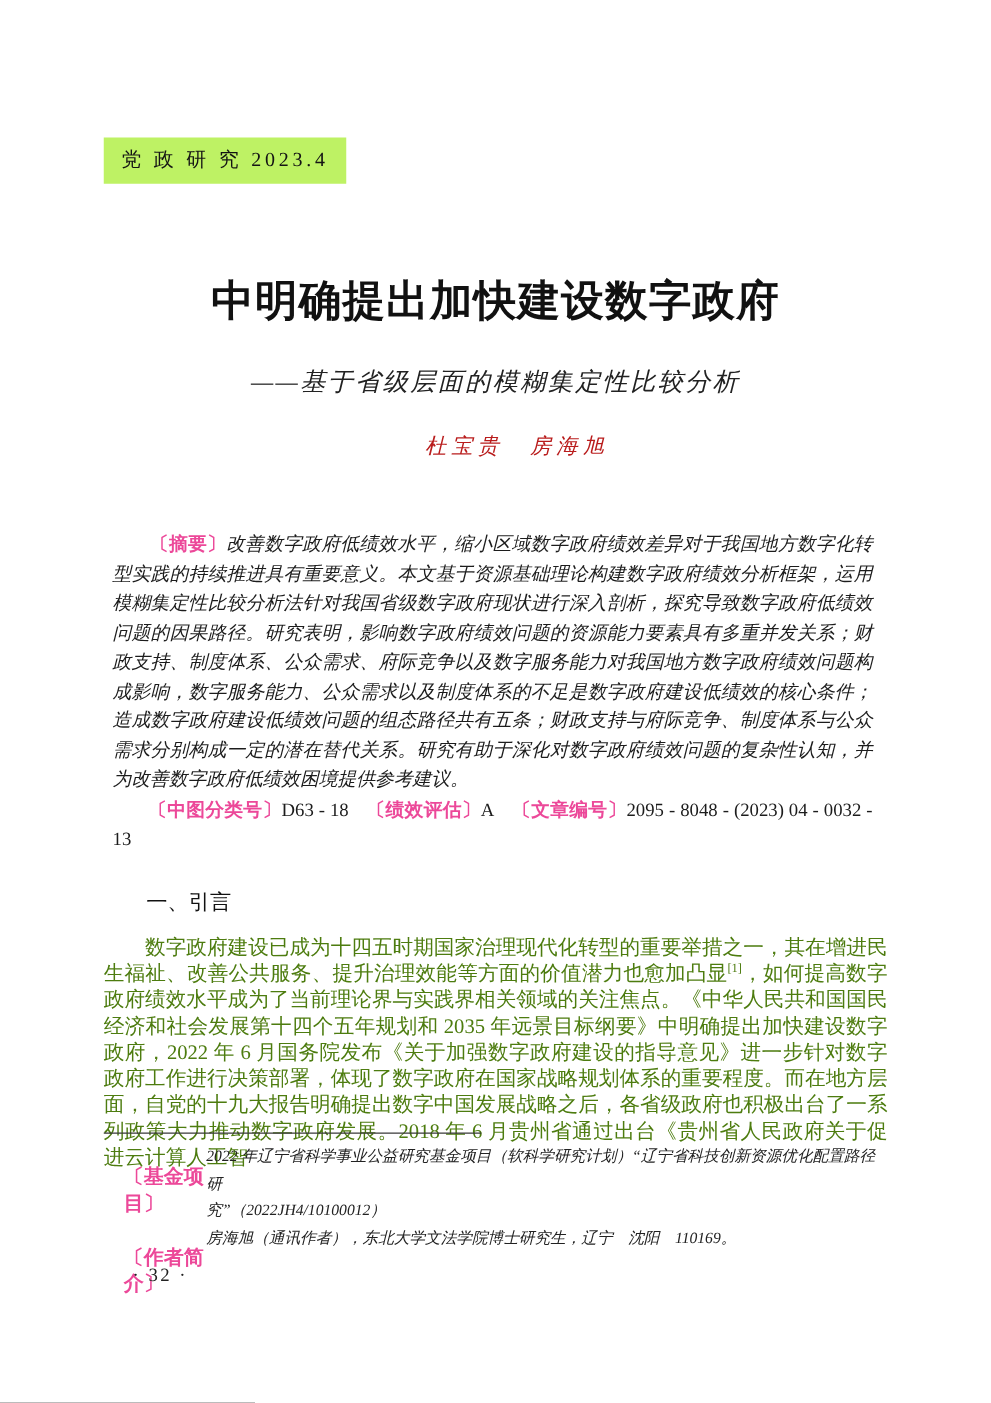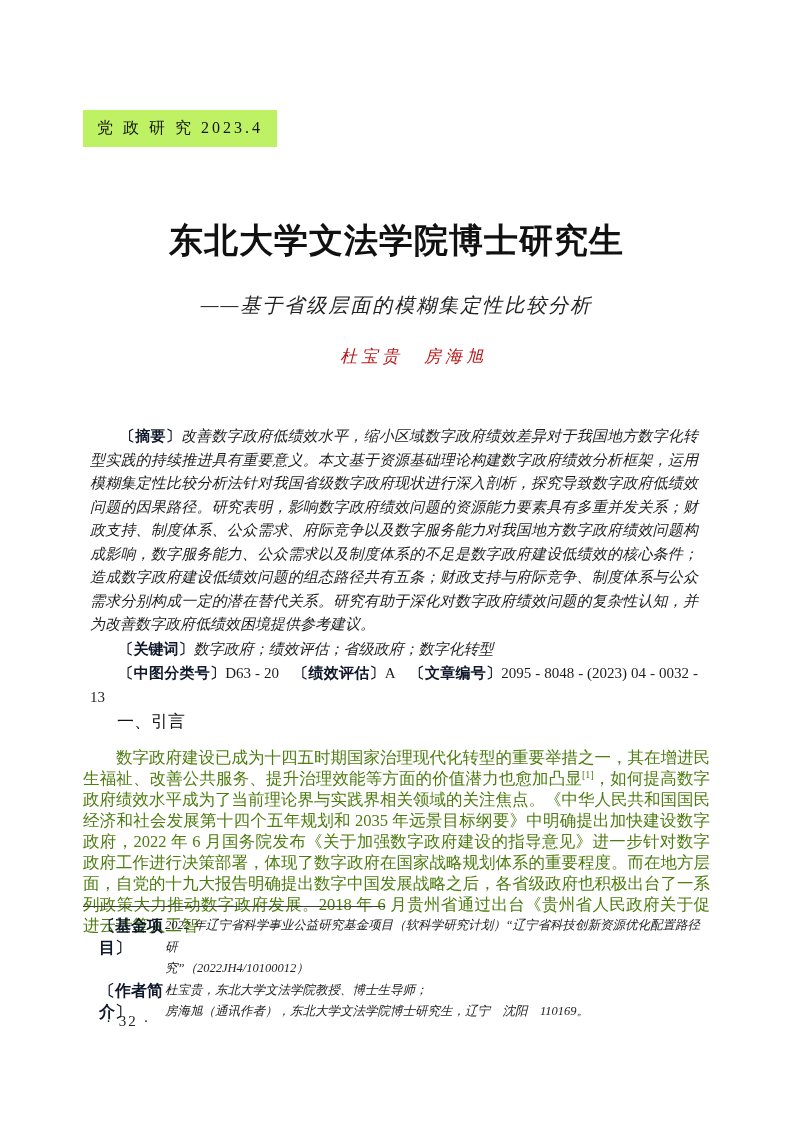--- a/index.html
+++ b/index.html
@@ -42,21 +42,21 @@
   }
   
   .abstract-wrap{
     position:absolute;top:424px;left:90px;width:608px;
     font-size:15px;line-height:23.5px;
     text-align:justify;
   }
   .abstract-text{font-style:italic;}
   .label-bold{
     font-family:"Liberation Sans","DejaVu Sans",sans-serif;
-    font-weight:bold;font-style:normal;color:#0f172a;
+    font-weight:bold;font-style:normal;color:#ec4899;margin-top:16px;
   }
   .abstract-p{margin:0;text-indent:2em;}
   .keywords-p{margin:0;text-indent:1.9em;}
   .meta-p{margin:0;text-indent:1.9em;font-style:normal;}
   .meta-val{font-style:normal;margin-right:14px;}
   .meta-val:last-child{margin-right:0;}
   
   .section{
     position:absolute;top:710px;left:83px;width:627px;
   }
@@ -96,32 +96,31 @@
 </style>
 </head>
 <body>
 
 <div class="page">
 
   <div class="journal-box">
     <span>党 政 研 究  2023.4</span>
   </div>
 
-  <div class="title">东北大学文法学院博士研究生</div>
+  <div class="title">中明确提出加快建设数字政府</div>
 
   <div class="subtitle">——基于省级层面的模糊集定性比较分析</div>
 
   <div class="authors">杜宝贵　房海旭</div>
 
   <div class="abstract-wrap">
     <p class="abstract-p abstract-text"><span class="label-bold">〔摘要〕</span><span>改善数字政府低绩效水平，缩小区域数字政府绩效差异对于我国地方数字化转型实践的持续推进具有重要意义。本文基于资源基础理论构建数字政府绩效分析框架，运用模糊集定性比较分析法针对我国省级数字政府现状进行深入剖析，探究导致数字政府低绩效问题的因果路径。研究表明，影响数字政府绩效问题的资源能力要素具有多重并发关系；财政支持、制度体系、公众需求、府际竞争以及数字服务能力对我国地方数字政府绩效问题构成影响，数字服务能力、公众需求以及制度体系的不足是数字政府建设低绩效的核心条件；造成数字政府建设低绩效问题的组态路径共有五条；财政支持与府际竞争、制度体系与公众需求分别构成一定的潜在替代关系。研究有助于深化对数字政府绩效问题的复杂性认知，并为改善数字政府低绩效困境提供参考建议。</span></p>
 
-    <p class="keywords-p abstract-text"><span class="label-bold">〔关键词〕</span><span>数字政府；绩效评估；省级政府；数字化转型</span></p>
 
-    <p class="meta-p"><span class="label-bold">〔中图分类号〕</span><span class="meta-val">D63 - 20</span><span class="label-bold">〔绩效评估〕</span><span class="meta-val">A</span><span class="label-bold">〔文章编号〕</span><span class="meta-val">2095 - 8048 - (2023) 04 - 0032 - 13</span></p>
+    <p class="meta-p"><span class="label-bold">〔中图分类号〕</span><span class="meta-val">D63 - 18</span><span class="label-bold">〔绩效评估〕</span><span class="meta-val">A</span><span class="label-bold">〔文章编号〕</span><span class="meta-val">2095 - 8048 - (2023) 04 - 0032 - 13</span></p>
   </div>
 
   <div class="section">
     <h2 class="section-heading">一、引言</h2>
     <p class="body-p"><span>数字政府建设已成为十四五时期国家治理现代化转型的重要举措之一，其在增进民生福祉、改善公共服务、提升治理效能等方面的价值潜力也愈加凸显</span><sup>[1]</sup><span>，如何提高数字政府绩效水平成为了当前理论界与实践界相关领域的关注焦点。《中华人民共和国国民经济和社会发展第十四个五年规划和 2035 年远景目标纲要》中明确提出加快建设数字政府，2022 年 6 月国务院发布《关于加强数字政府建设的指导意见》进一步针对数字政府工作进行决策部署，体现了数字政府在国家战略规划体系的重要程度。而在地方层面，自党的十九大报告明确提出数字中国发展战略之后，各省级政府也积极出台了一系列政策大力推动数字政府发展。2018 年 6 月贵州省通过出台《贵州省人民政府关于促进云计算人工智</span></p>
   </div>
 
   <div class="footnotes">
     <hr class="footnote-rule">
 
@@ -129,21 +128,20 @@
       <span class="label-bold">〔基金项目〕</span>
       <div>
         <p class="fn-line">2022 年辽宁省科学事业公益研究基金项目（软科学研究计划）“辽宁省科技创新资源优化配置路径研</p>
         <p class="fn-line">究”（2022JH4/10100012）</p>
       </div>
     </div>
 
     <div class="footnote-row">
       <span class="label-bold">〔作者简介〕</span>
       <div>
-        <p class="fn-line">杜宝贵，东北大学文法学院教授、博士生导师；</p>
         <p class="fn-line">房海旭（通讯作者），东北大学文法学院博士研究生，辽宁　沈阳　110169。</p>
       </div>
     </div>
   </div>
 
   <div class="page-number">· 32 ·</div>
 
 </div>
 
 </body></html>

